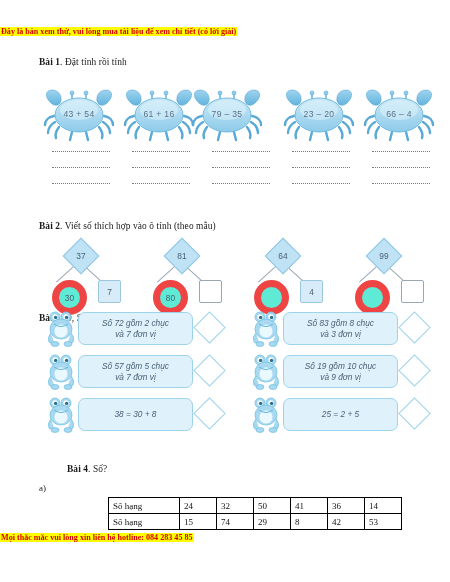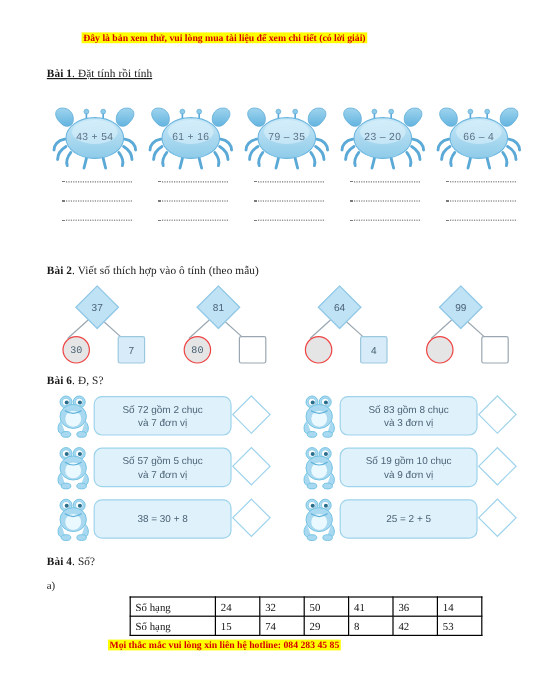--- a/index.html
+++ b/index.html
@@ -8,21 +8,21 @@
     background:#ffffff;
     font-family:"Liberation Serif", serif;
     position:relative;
     overflow:hidden;
     color:#1a1a1a;
   }
   .page{position:relative;width:450px;height:582px;}
 
   
   .banner{
-    position:absolute;left:0;width:374px;text-align:center;
+    position:absolute;left:0;width:374px;
     font-family:"Liberation Serif", serif;
     font-weight:bold;font-size:8.1px;
     color:#d40000;
   }
   .banner span{background:#ffff00;padding:0 1px;line-height:12px;}
   .banner-top{top:26px;}
   .banner-bottom{top:532px;}
 
   
   .heading{
@@ -65,34 +65,34 @@
   }
   .dia .t{
     position:absolute;left:0;top:0;width:24px;height:24px;
     transform:rotate(-45deg);
     display:flex;align-items:center;justify-content:center;
     font-family:"Liberation Sans", sans-serif;
     font-size:8.4px;color:#4a6274;
   }
   .circ{
     position:absolute;width:21px;height:21px;border-radius:50%;
-    border:1px solid #ef4444;background:#e5e5e5;
+    border:7px solid #ef4444;background:#5eead4;
     display:flex;align-items:center;justify-content:center;
-    font-family:Liberation Mono, monospace;font-size:8.4px;color:#4a6274;
+    font-family:Liberation Sans, sans-serif;font-size:8.4px;color:#4a6274;
   }
   .sq{
     position:absolute;width:21px;height:21px;border-radius:2px;
     border:1px solid #9aa7b2;background:#fff;
     display:flex;align-items:center;justify-content:center;
     font-family:"Liberation Sans", sans-serif;font-size:8.4px;color:#4a6274;
   }
   .sq.fill{background:#d7ecf8;border-color:#9cc8de;}
 
   
-  .frog-area{position:absolute;left:46px;top:327px;width:400px;height:125px;}
+  .frog-area{position:absolute;left:46px;top:309px;width:400px;height:125px;font-style:italic;}
   .frog-item{position:absolute;width:190px;height:40px;}
   .frog-ico{position:absolute;left:0;top:0;width:34px;height:40px;}
   .frog-ico svg{display:block;width:34px;height:40px;}
   .bubble{
     position:absolute;left:32px;top:3px;
     width:113px;height:31px;
     background:#dff1fb;border:1.2px solid #9ed3ec;border-radius:7px;
     display:flex;align-items:center;justify-content:center;
     text-align:center;
     font-family:"Liberation Sans", sans-serif;
@@ -124,21 +124,21 @@
 </style>
 </head>
 <body>
 
 <div class="page">
 
   <div class="banner banner-top">
     <span>Đây là bản xem thử, vui lòng mua tài liệu để xem chi tiết (có lời giải)</span>
   </div>
 
-  <div class="heading" style="top:57px;text-decoration:underline;">
+  <div class="heading" style="top:57px;">
     <b>Bài 1</b><span>. Đặt tính rồi tính</span>
   </div>
 
   <div class="crab-row" id="crabRow">
       <div class="crab" style="left: 0px;">
         <svg viewBox="0 0 74 56" xmlns="http://www.w3.org/2000/svg">
     <defs>
       <linearGradient id="cg" x1="0" y1="0" x2="0" y2="1">
         <stop offset="0" stop-color="#9fd4ee"></stop>
               <stop offset="1" stop-color="#63b4df"></stop>
@@ -195,21 +195,21 @@
     </g>
     <path d="M30 13 L30 8" stroke="#5aa9d6" stroke-width="1.4"></path>
     <path d="M44 13 L44 8" stroke="#5aa9d6" stroke-width="1.4"></path>
     <circle cx="30" cy="7" r="2" fill="#8ecbe9" stroke="#5aa9d6" stroke-width=".6"></circle>
     <circle cx="44" cy="7" r="2" fill="#8ecbe9" stroke="#5aa9d6" stroke-width=".6"></circle>
     <ellipse cx="37" cy="29" rx="24" ry="17" fill="url(#cb)" stroke="#69b5df" stroke-width=".9"></ellipse>
     <ellipse cx="37" cy="24" rx="19" ry="10" fill="#dff2fb" opacity=".55"></ellipse>
   </svg>
         <div class="expr">61 + 16</div>
       </div>
-      <div class="crab" style="left: 160px;">
+      <div class="crab" style="left: 148px;">
         <svg viewBox="0 0 74 56" xmlns="http://www.w3.org/2000/svg">
     <defs>
       <linearGradient id="cg" x1="0" y1="0" x2="0" y2="1">
         <stop offset="0" stop-color="#9fd4ee"></stop>
               <stop offset="1" stop-color="#63b4df"></stop>
       </linearGradient>
       <linearGradient id="cb" x1="0" y1="0" x2="0" y2="1">
         <stop offset="0" stop-color="#c9e8f7"></stop>
               <stop offset="1" stop-color="#8ecbe9"></stop>
       </linearGradient>
@@ -526,21 +526,21 @@
     </g>
   </svg>
         </div>
         <div class="bubble">
           <span>25 = 2 + 5</span>
         </div>
         <div class="ansdia"></div>
       </div>
     </div>
 
-  <div class="heading" style="top:464px;">
+  <div class="heading" style="top:464px;margin-left:28px;">
     <b>Bài 4</b><span>. Số?</span>
   </div>
   <div class="sublabel" style="top:483px;">a)</div>
 
   <table class="tbl">
       <tbody id="tblBody">
         <tr>
           <td class="lab">Số hạng</td>
           <td class="num">24</td>
           <td class="num">32</td>

